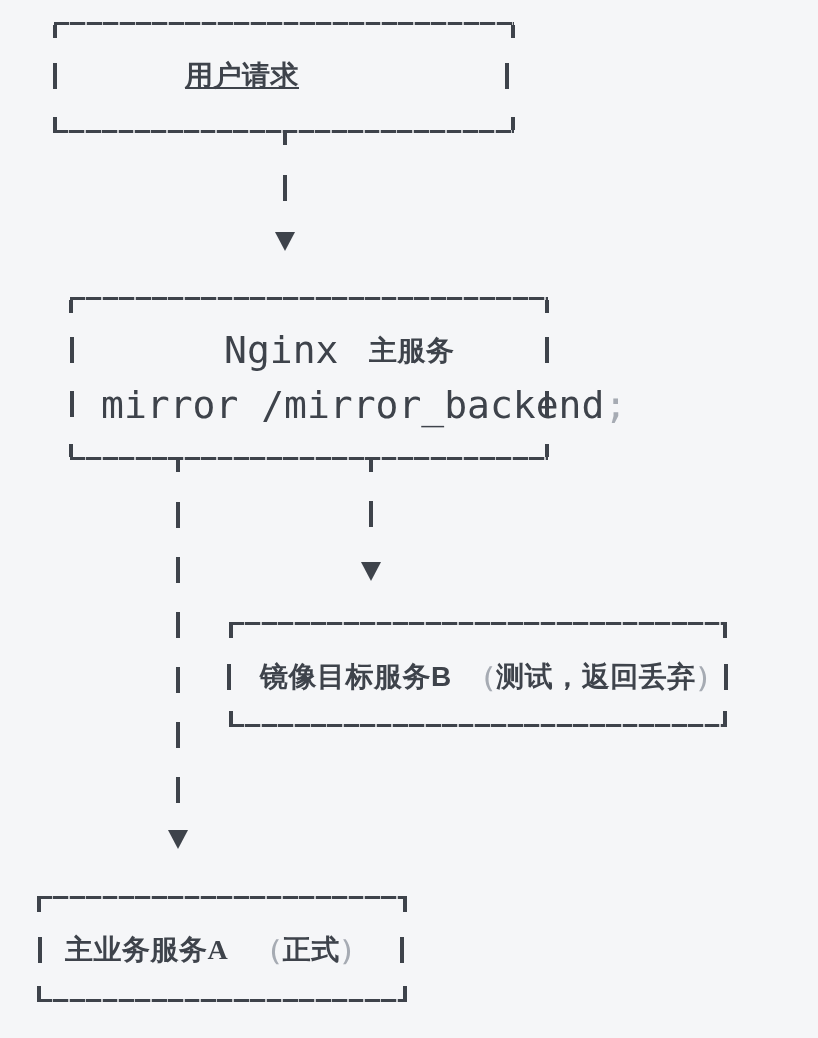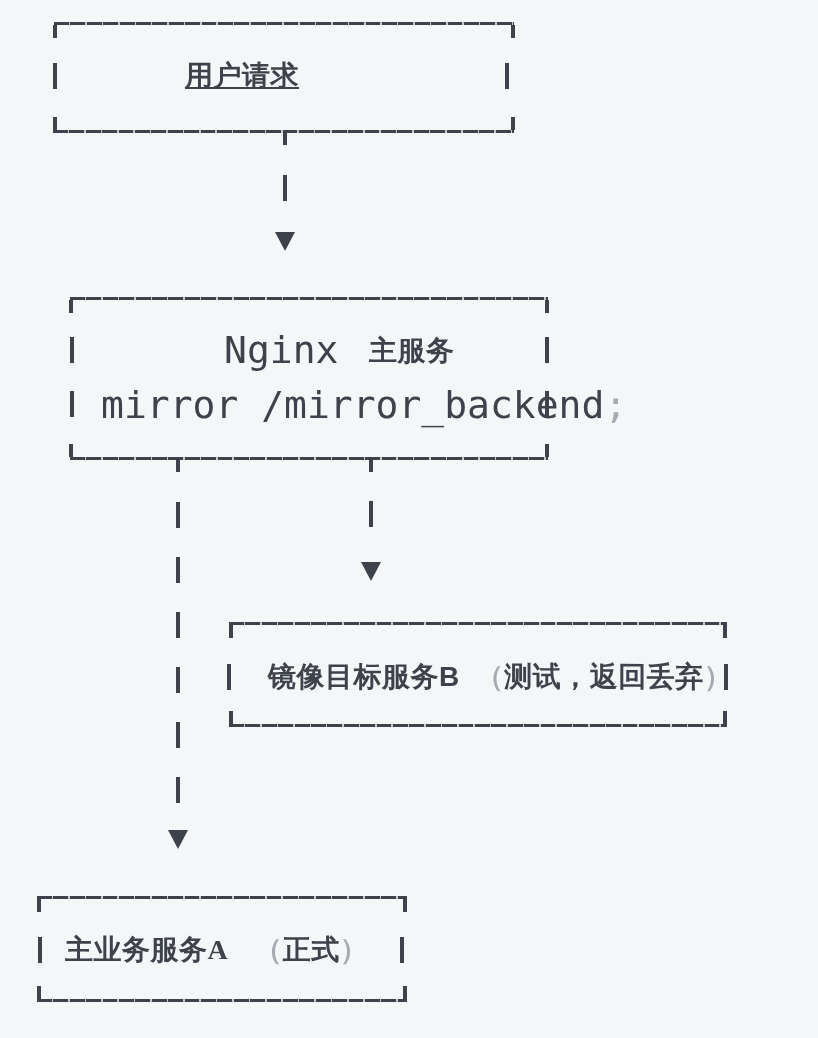--- a/index.html
+++ b/index.html
@@ -96,21 +96,21 @@
     <div class="vs" style="left:176px;top:777px;"></div>
     <div class="ar" style="left:168px;top:830px;"></div>
   </div>
 
   <div>
     <div class="hl" style="left:229px;top:622px;width:498px;"></div>
     <div class="st" style="left:229px;top:625px;"></div>
     <div class="st" style="left:723px;top:625px;"></div>
     <div class="vs" style="left:227px;top:664px;"></div>
     <div class="vs" style="left:724px;top:664px;"></div>
-    <span class="cjk" style="left:260px;top:662px;margin-left:8px;"><span class="inl">镜像目标服务B</span><span class="inl punct" style="margin-left:16px;">（</span><span class="inl">测试，返回丢弃</span><span class="inl punct">）</span></span>
+    <span class="cjk" style="left:260px;top:662px;"><span class="inl">镜像目标服务B</span><span class="inl punct" style="margin-left:16px;">（</span><span class="inl">测试，返回丢弃</span><span class="inl punct">）</span></span>
     <div class="hl" style="left:229px;top:724px;width:498px;"></div>
     <div class="st" style="left:229px;top:711px;"></div>
     <div class="st" style="left:723px;top:711px;"></div>
   </div>
 
   <div>
     <div class="hl" style="left:37px;top:896px;width:370px;"></div>
     <div class="st" style="left:37px;top:899px;"></div>
     <div class="st" style="left:403px;top:899px;"></div>
     <div class="vs" style="left:38px;top:937px;"></div>

